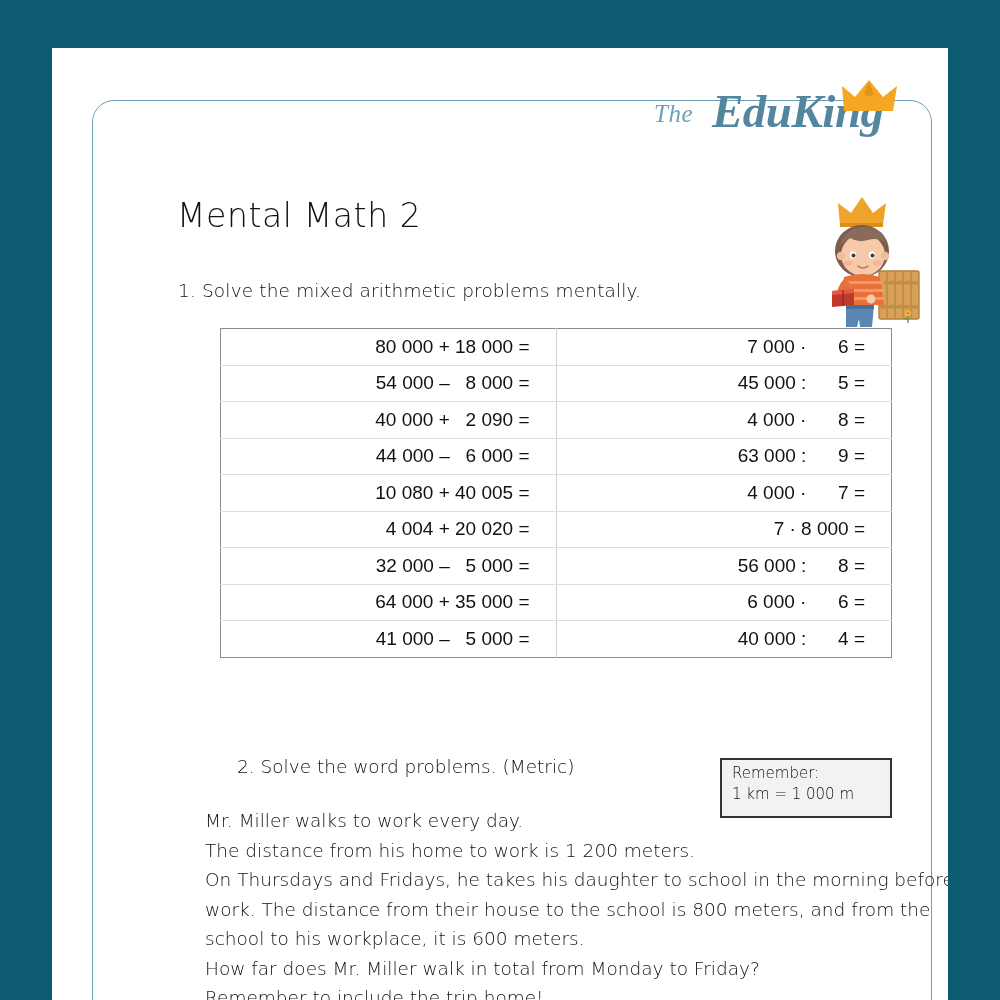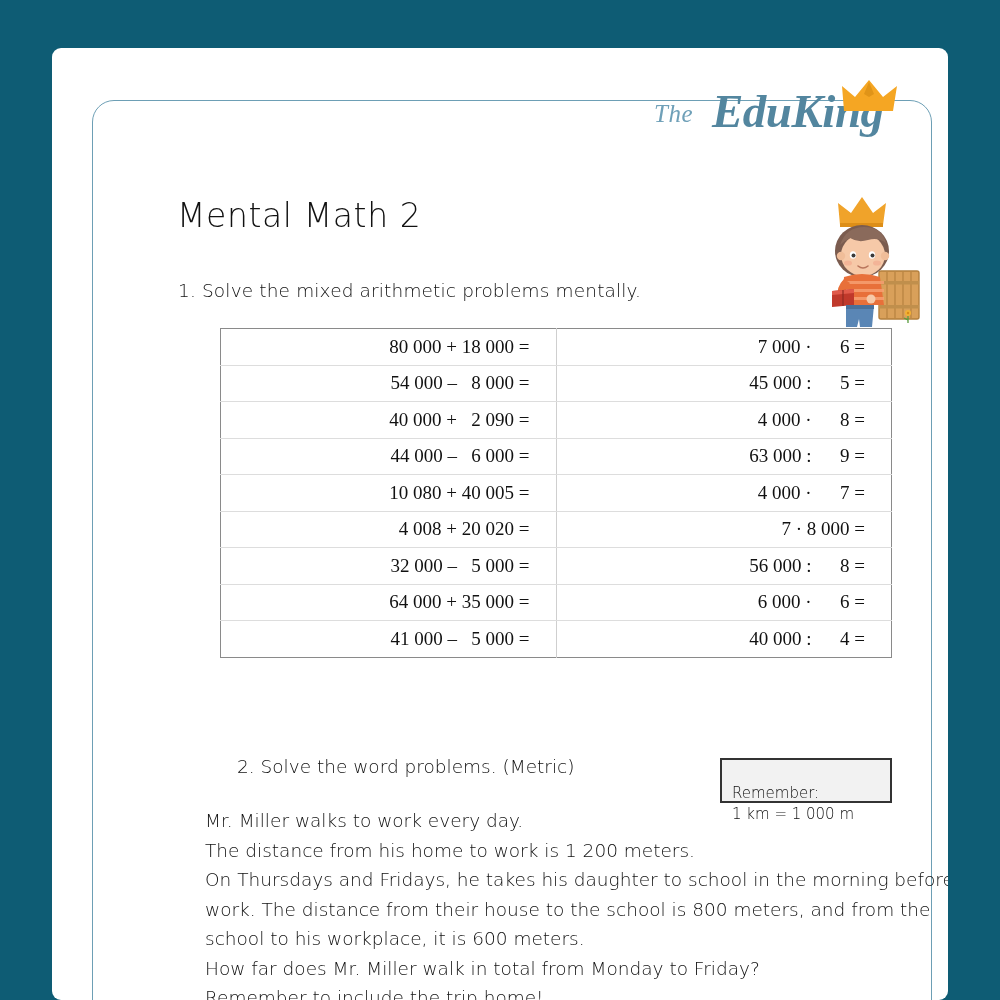--- a/index.html
+++ b/index.html
@@ -18,21 +18,20 @@
 
   
   #page-sheet {
     position: absolute;
     left: 52px;
     top: 48px;
     width: 896px;
     height: 952px;
     background: #ffffff;
     overflow: hidden;
-    border-radius: 9px;
   }
 
   
   #deco-frame {
     position: absolute;
     left: 40px;
     top: 52px;
     width: 840px;
     height: 940px;
     border: 1.6px solid #6d9fb5;
@@ -120,21 +119,21 @@
     border-collapse: collapse;
     border: 1.3px solid #8a8a8a;
     table-layout: fixed;
   }
   #problems-table td {
     height: 36.5px;
     border: 1px solid #dddddd;
     border-left: none;
     border-right: none;
     padding: 0 26px 0 0;
-    font-family: Liberation Serif, serif;
+    font-family: Liberation Sans, sans-serif;
     font-size: 19px;
     font-weight: 300;
     color: #111;
     text-align: right;
     white-space: pre;
     vertical-align: middle;
     width: 50%;
   }
   #problems-table td.col-right {
     border-left: 1.1px solid #cfcfcf;
@@ -154,24 +153,24 @@
     white-space: nowrap;
     margin-left: 32px;
   }
 
   
   #remember-box {
     position: absolute;
     left: 668px;
     top: 710px;
     width: 172px;
-    height: 45px;
+    height: 60px;
     border: 2px solid #333333;
     background: #f2f2f2;
-    padding: 23px 0 0 10px;
+    padding: 3px 0 0 10px;
   }
   #remember-box .rb-line {
     font-family: "DejaVu Sans", sans-serif;
     font-size: 15px;
     font-weight: 300;
     color: #111;
     line-height: 21px;
     white-space: pre;
   }
 
@@ -292,21 +291,21 @@
       </tr>
       <tr>
         <td class="col-left">44 000 –   6 000 =</td>
         <td class="col-right">63 000 :      9 =</td>
       </tr>
       <tr>
         <td class="col-left">10 080 + 40 005 =</td>
         <td class="col-right">4 000 ·      7 =</td>
       </tr>
       <tr>
-        <td class="col-left">4 008 + 20 020 =</td>
+        <td class="col-left">4 004 + 20 020 =</td>
         <td class="col-right">7 · 8 000 =</td>
       </tr>
       <tr>
         <td class="col-left">32 000 –   5 000 =</td>
         <td class="col-right">56 000 :      8 =</td>
       </tr>
       <tr>
         <td class="col-left">64 000 + 35 000 =</td>
         <td class="col-right">6 000 ·      6 =</td>
       </tr>

